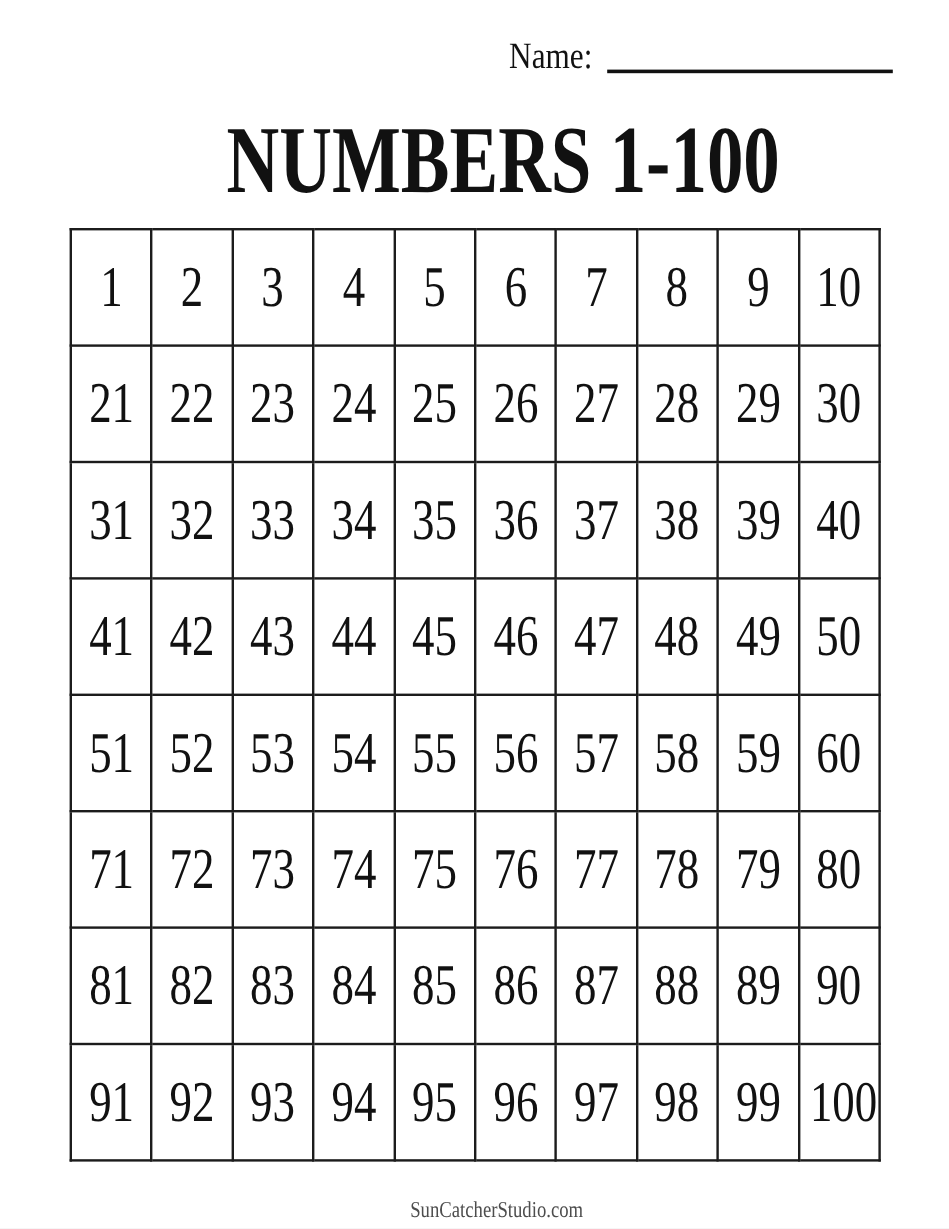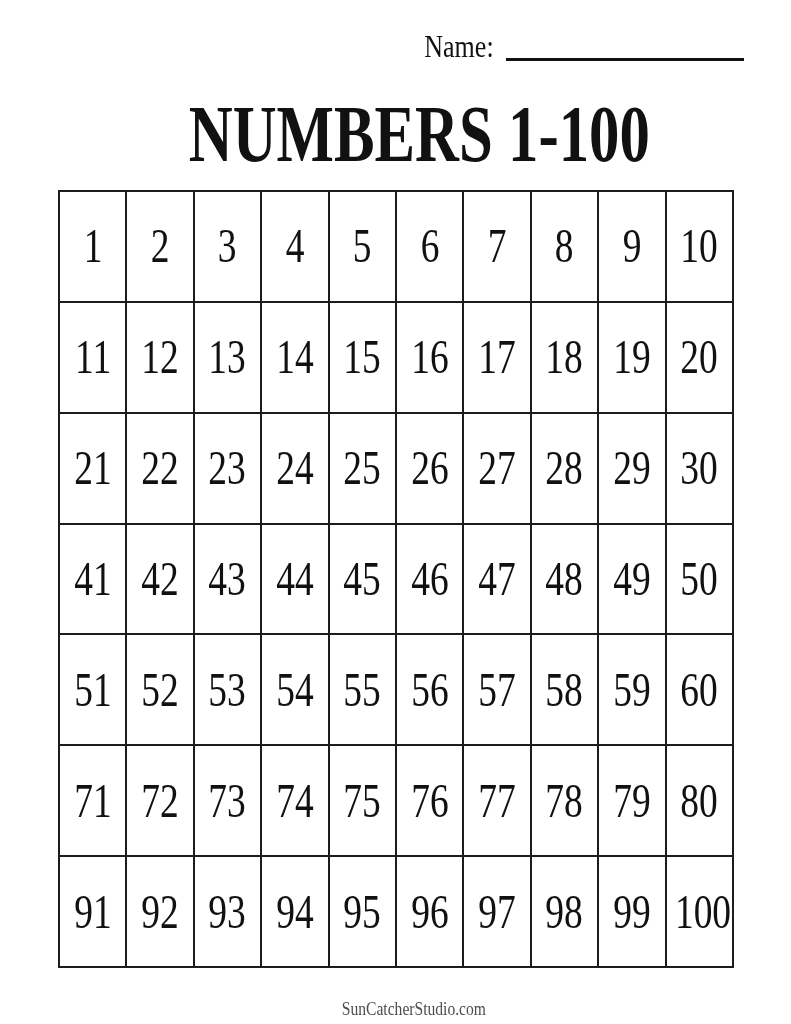--- a/index.html
+++ b/index.html
@@ -130,44 +130,44 @@
           <td><span class="num">3</span></td>
           <td><span class="num">4</span></td>
           <td><span class="num">5</span></td>
           <td><span class="num">6</span></td>
           <td><span class="num">7</span></td>
           <td><span class="num">8</span></td>
           <td><span class="num">9</span></td>
           <td><span class="num">10</span></td>
         </tr>
         <tr>
-          <td><span class="num">11</span></td>
-          <td><span class="num">12</span></td>
-          <td><span class="num">13</span></td>
-          <td><span class="num">14</span></td>
-          <td><span class="num">15</span></td>
-          <td><span class="num">16</span></td>
-          <td><span class="num">17</span></td>
-          <td><span class="num">18</span></td>
-          <td><span class="num">19</span></td>
-          <td><span class="num">20</span></td>
-        </tr>
-        <tr>
           <td><span class="num">21</span></td>
           <td><span class="num">22</span></td>
           <td><span class="num">23</span></td>
           <td><span class="num">24</span></td>
           <td><span class="num">25</span></td>
           <td><span class="num">26</span></td>
           <td><span class="num">27</span></td>
           <td><span class="num">28</span></td>
           <td><span class="num">29</span></td>
           <td><span class="num">30</span></td>
         </tr>
         <tr>
+          <td><span class="num">31</span></td>
+          <td><span class="num">32</span></td>
+          <td><span class="num">33</span></td>
+          <td><span class="num">34</span></td>
+          <td><span class="num">35</span></td>
+          <td><span class="num">36</span></td>
+          <td><span class="num">37</span></td>
+          <td><span class="num">38</span></td>
+          <td><span class="num">39</span></td>
+          <td><span class="num">40</span></td>
+        </tr>
+        <tr>
           <td><span class="num">41</span></td>
           <td><span class="num">42</span></td>
           <td><span class="num">43</span></td>
           <td><span class="num">44</span></td>
           <td><span class="num">45</span></td>
           <td><span class="num">46</span></td>
           <td><span class="num">47</span></td>
           <td><span class="num">48</span></td>
           <td><span class="num">49</span></td>
           <td><span class="num">50</span></td>
@@ -190,20 +190,32 @@
           <td><span class="num">73</span></td>
           <td><span class="num">74</span></td>
           <td><span class="num">75</span></td>
           <td><span class="num">76</span></td>
           <td><span class="num">77</span></td>
           <td><span class="num">78</span></td>
           <td><span class="num">79</span></td>
           <td><span class="num">80</span></td>
         </tr>
         <tr>
+          <td><span class="num">81</span></td>
+          <td><span class="num">82</span></td>
+          <td><span class="num">83</span></td>
+          <td><span class="num">84</span></td>
+          <td><span class="num">85</span></td>
+          <td><span class="num">86</span></td>
+          <td><span class="num">87</span></td>
+          <td><span class="num">88</span></td>
+          <td><span class="num">89</span></td>
+          <td><span class="num">90</span></td>
+        </tr>
+        <tr>
           <td><span class="num">91</span></td>
           <td><span class="num">92</span></td>
           <td><span class="num">93</span></td>
           <td><span class="num">94</span></td>
           <td><span class="num">95</span></td>
           <td><span class="num">96</span></td>
           <td><span class="num">97</span></td>
           <td><span class="num">98</span></td>
           <td><span class="num">99</span></td>
           <td><span class="num">100</span></td>

